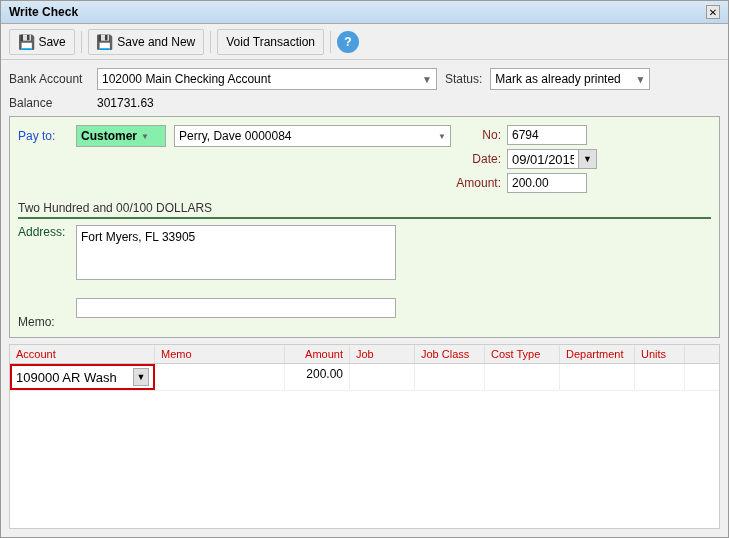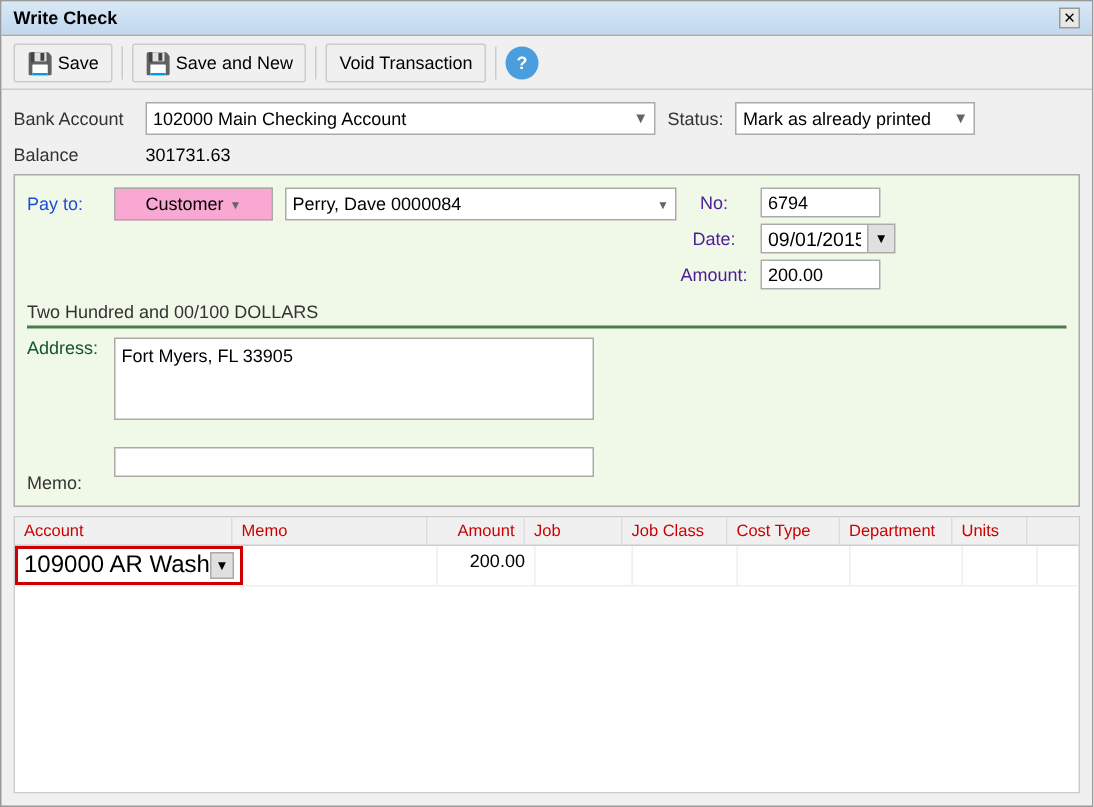--- a/index.html
+++ b/index.html
@@ -178,23 +178,23 @@
       min-width: 260px;
     }
 
     .field-row {
       display: flex;
       align-items: center;
       gap: 6px;
     }
 
     .field-label {
-      color: #4c1d95;
+      color: #7f1d1d;
       min-width: 50px;
-      text-align: center;
+      text-align: right;
     }
 
     .field-value {
       border: 1px solid #aaa;
       background: white;
       padding: 1px 4px;
       min-width: 80px;
       height: 20px;
       display: flex;
       align-items: center;
@@ -237,25 +237,26 @@
 
     .payto-label {
       min-width: 50px;
       color: #1d4ed8;
     }
 
     .type-dropdown {
       display: flex;
       align-items: center;
       border: 1px solid #aaa;
-      background: #f9a8d4;
-      padding: 1px 20px;
+      background: #86efac;
+      padding: 1px 4px;
       height: 22px;
       cursor: pointer;
       min-width: 90px;
+      font-weight: bold;
     }
 
     .payee-dropdown {
       display: flex;
       align-items: center;
       border: 1px solid #aaa;
       background: white;
       padding: 1px 4px;
       height: 22px;
       cursor: pointer;
@@ -344,21 +345,21 @@
     .account-cell {
       display: flex;
       align-items: center;
       padding: 2px 4px;
       border: 2px solid #cc0000;
       min-width: 140px;
     }
 
     .account-cell-text {
       flex: 1;
-      font-size: 16px;
+      font-size: 13px;
     }
 
     .account-cell-btn {
       width: 16px;
       height: 18px;
       background: #e0e0e0;
       border: 1px solid #aaa;
       display: flex;
       align-items: center;
       justify-content: center;

